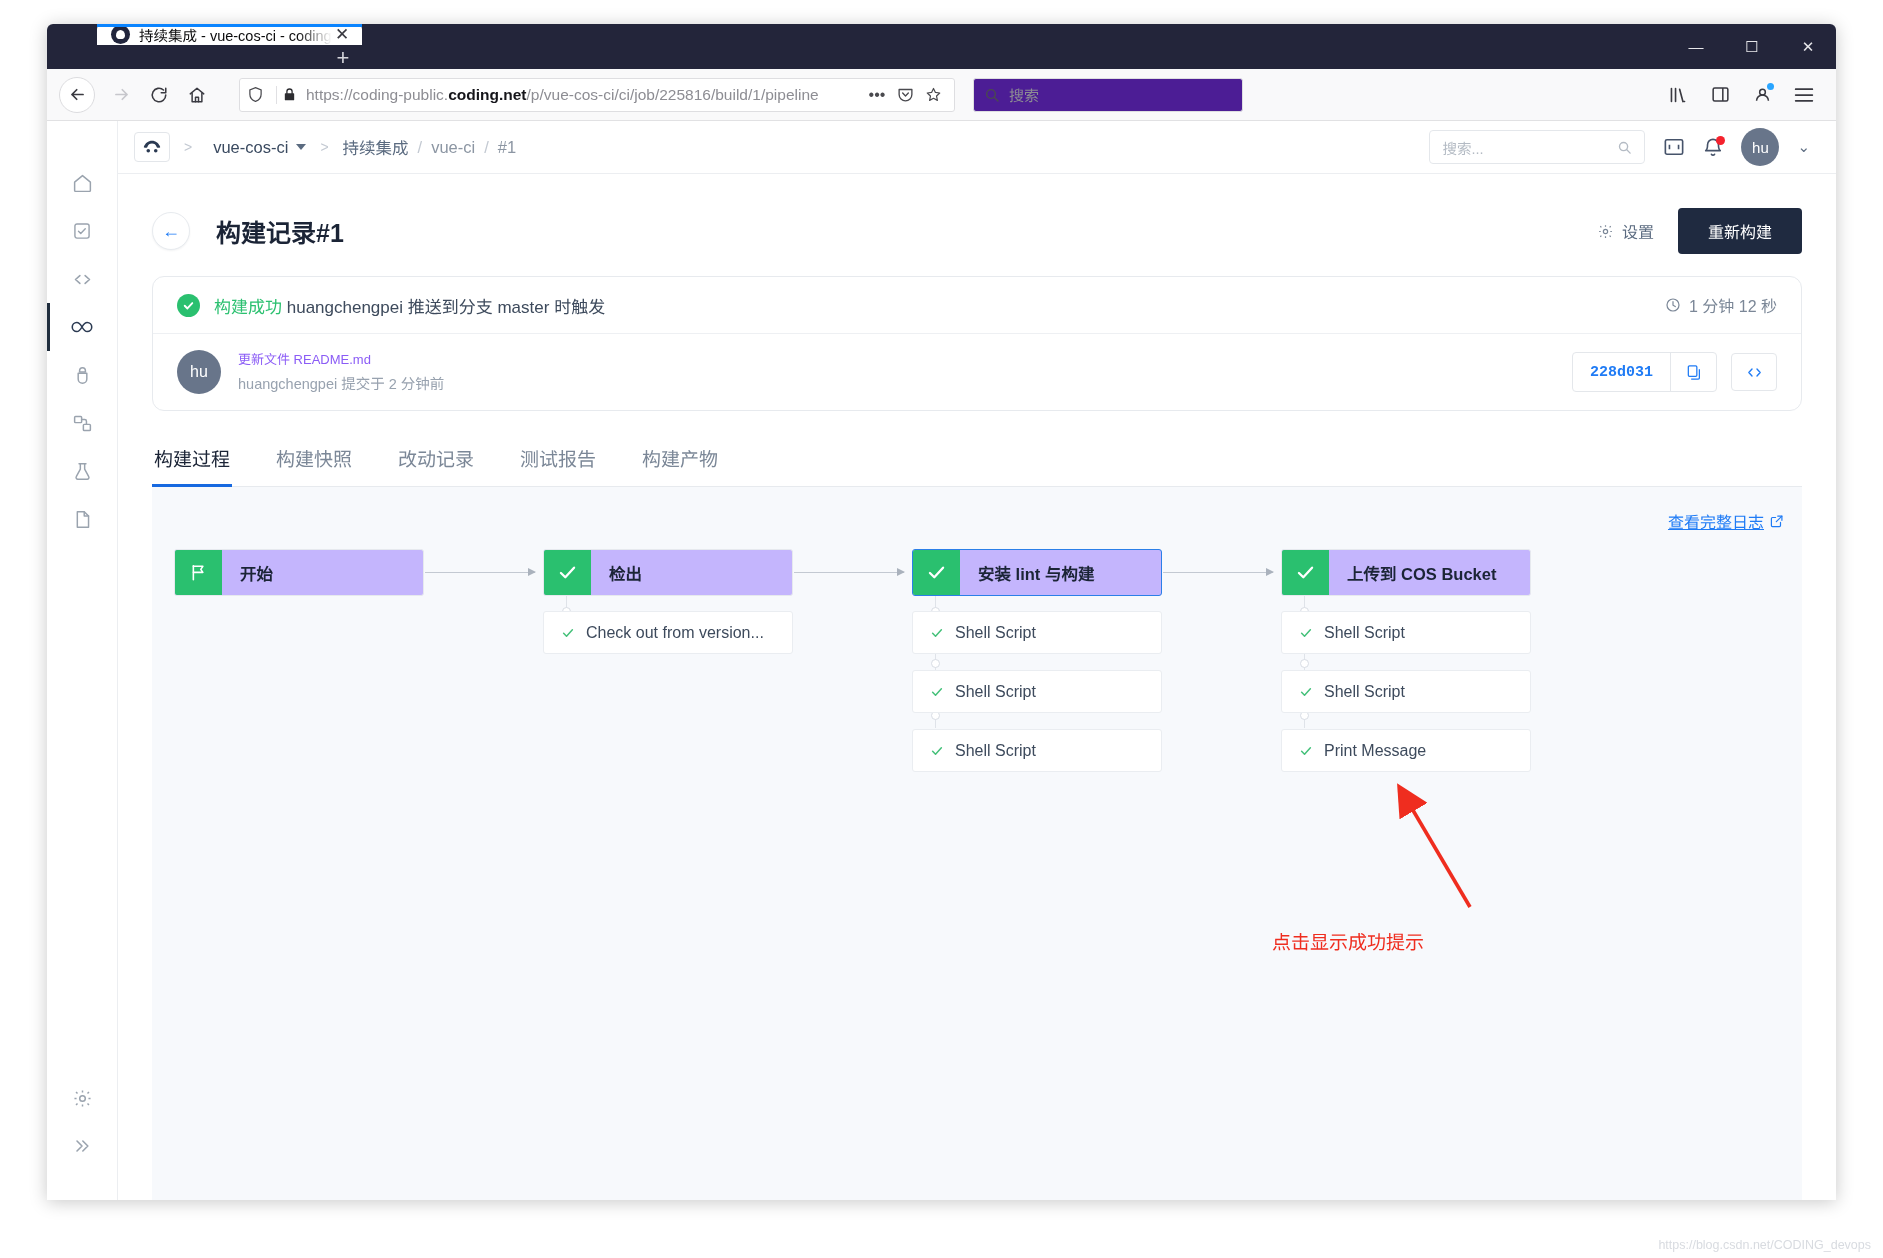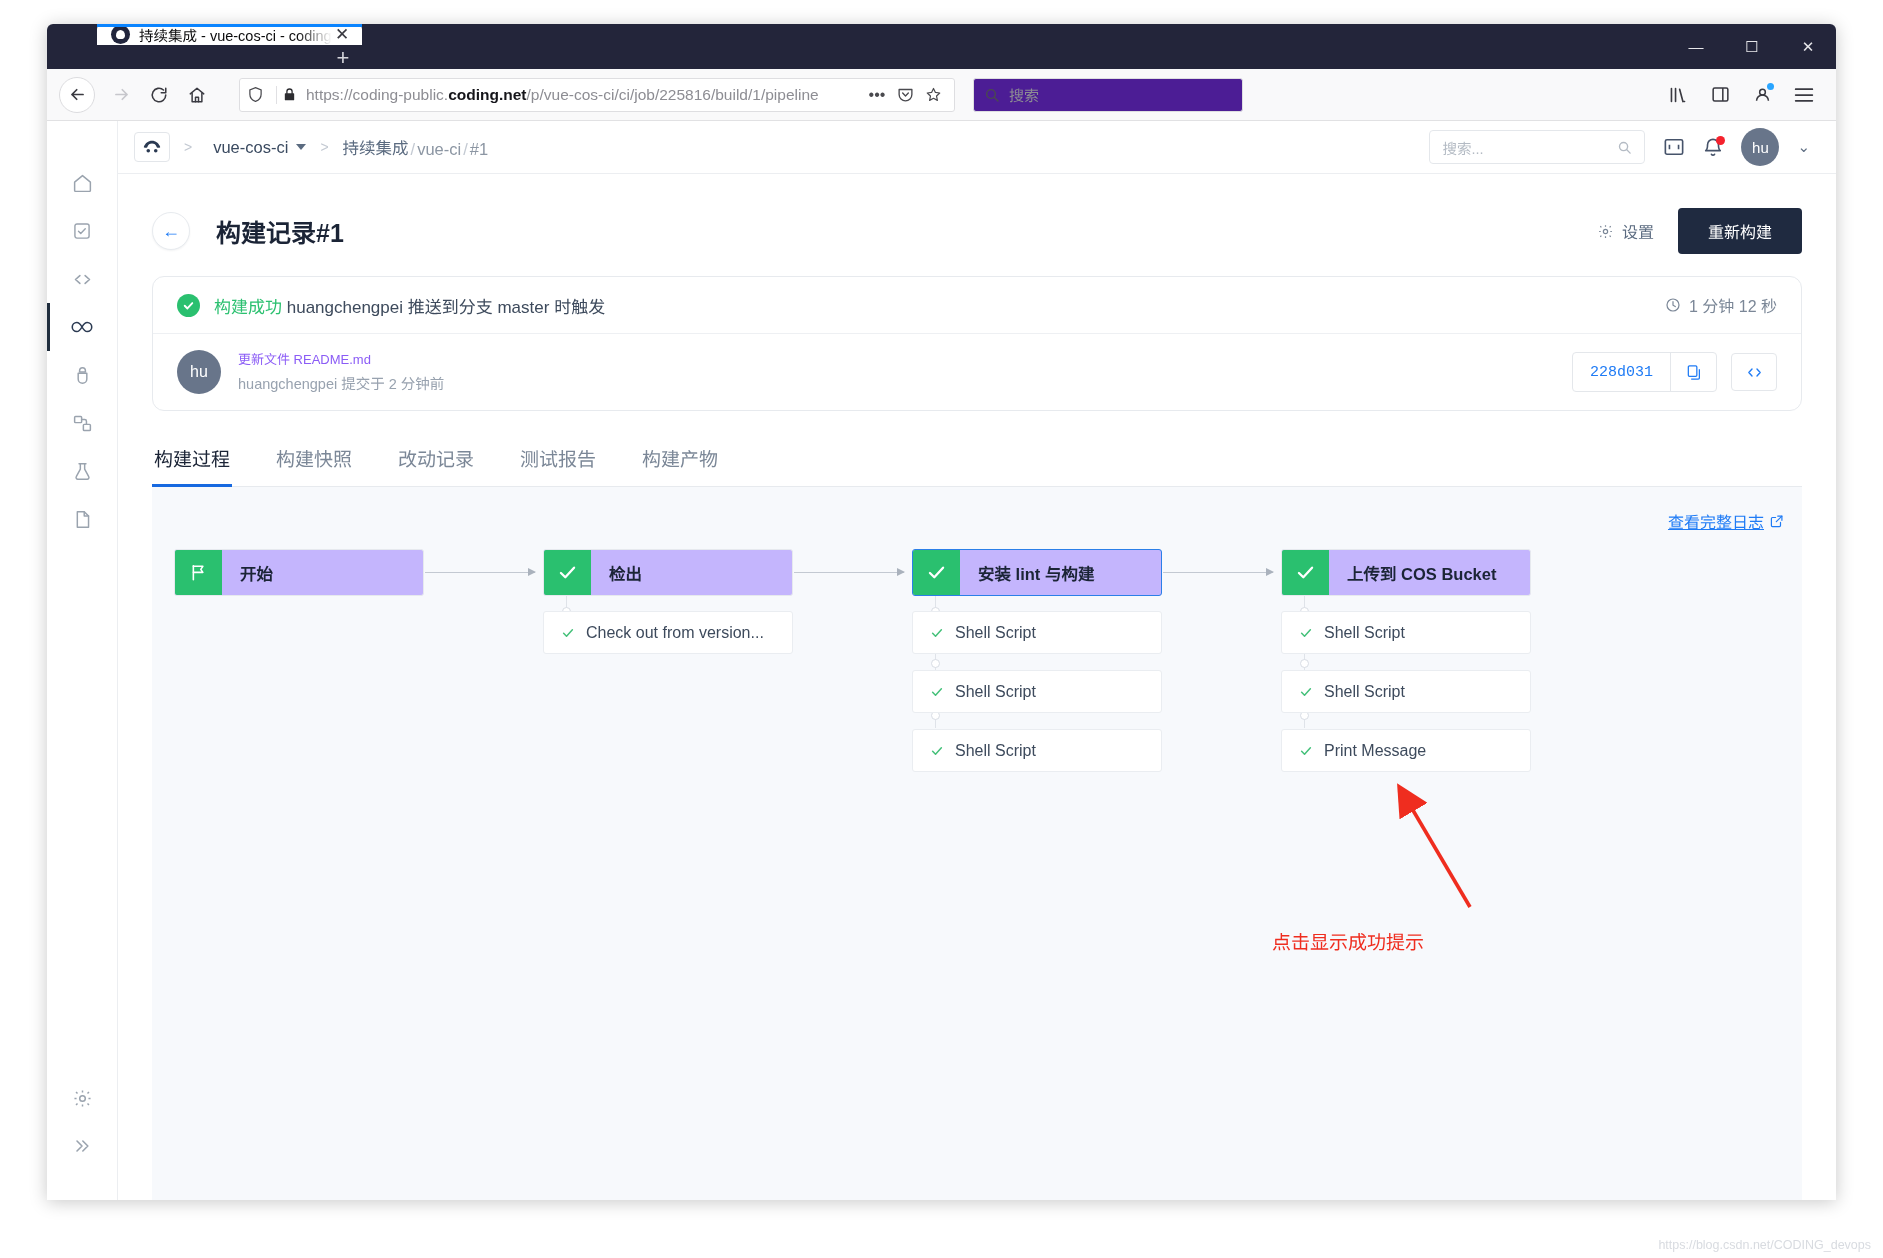--- a/index.html
+++ b/index.html
@@ -147,21 +147,21 @@
     height: 53px; flex: 0 0 53px; border-bottom: 1px solid #eceef1;
     display: flex; align-items: center; padding: 0 26px 0 16px;
   }
   .brandlogo {
     width: 36px; height: 30px; border: 1px solid #e3e6ea; border-radius: 4px;
     display: flex; align-items: center; justify-content: center; flex: 0 0 auto;
   }
   .crumb-sep { color: #c3c9d2; margin: 0 14px; font-size: 14px; }
   .crumb-proj { color: #3a4a60; font-size: 16.5px; display: flex; align-items: center; gap: 8px; margin-left: 7px; }
   .caret-dn { width: 0; height: 0; border-left: 5px solid transparent; border-right: 5px solid transparent; border-top: 6px solid #5b6b80; }
-  .crumb-tail { font-size: 16.5px; color: #5b6b80; display: flex; align-items: flex-end; gap: 2px; }
+  .crumb-tail { font-size: 16.5px; color: #5b6b80; display: flex; align-items: center; gap: 9px; }
   .crumb-tail .slash { color: #c3c9d2; }
   .crumb-tail .muted { color: #8c96a3; }
   .topbar-right { margin-left: auto; display: flex; align-items: center; gap: 18px; }
   .hsearch {
     width: 216px; height: 34px; border: 1px solid #e4e7eb; border-radius: 4px;
     display: flex; align-items: center; padding: 0 12px;
   }
   .hsearch .ph { flex: 1 1 auto; font-size: 14.5px; color: #b4bbc4; }
   .hicon { color: #46536a; display: flex; align-items: center; justify-content: center; position: relative; }
   .bell-dot { position: absolute; top: -1px; right: -2px; width: 9px; height: 9px; border-radius: 50%; background: #f5222d; }
@@ -213,21 +213,21 @@
     display: flex; align-items: center; justify-content: center; font-size: 16px; flex: 0 0 auto;
   }
   .commit-main { margin-left: 17px; }
   .commit-title { font-size: 13px; color: #8b5cf6; line-height: 1.35; }
   .commit-sub { font-size: 14.5px; color: #98a2af; margin-top: 4px; }
   .commit-right { margin-left: auto; display: flex; align-items: center; gap: 14px; }
   .sha-group { display: flex; border: 1px solid #e4e7eb; border-radius: 4px; overflow: hidden; }
   .sha {
     padding: 0 17px; height: 38px; display: flex; align-items: center;
     color: #1f7bf5; font-family: "Liberation Mono", "DejaVu Sans Mono", monospace;
-    font-size: 15px; font-weight: 400;
+    font-size: 15px; font-weight: 700;
   }
   .sha-copy {
     width: 46px; height: 38px; border-left: 1px solid #e4e7eb;
     display: flex; align-items: center; justify-content: center; color: #1f7bf5;
   }
   .code-btn {
     width: 46px; height: 38px; border: 1px solid #e4e7eb; border-radius: 4px;
     display: flex; align-items: center; justify-content: center; color: #1f7bf5; font-size: 14px;
   }
 

